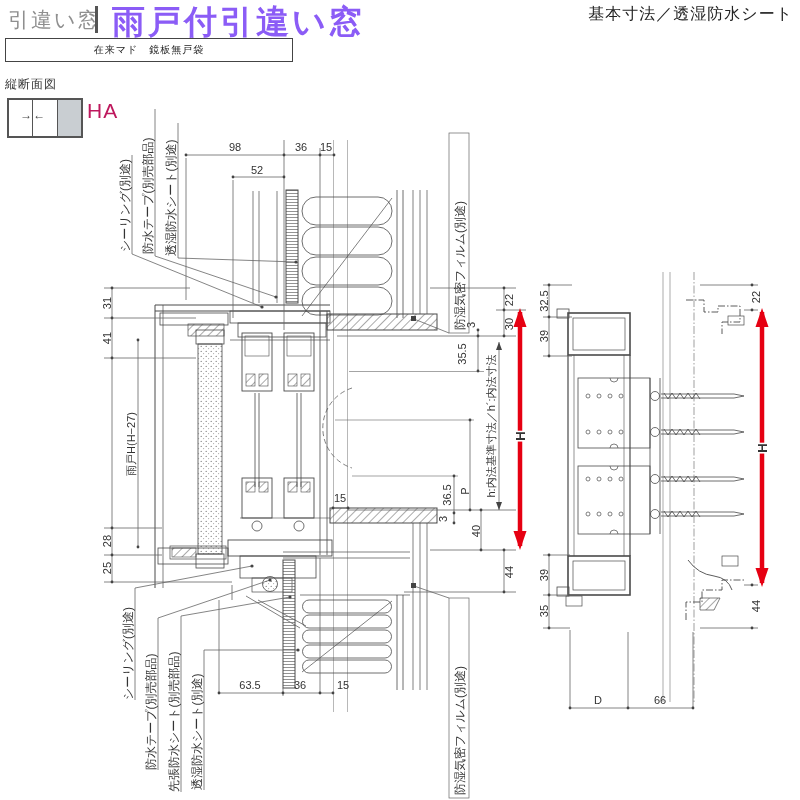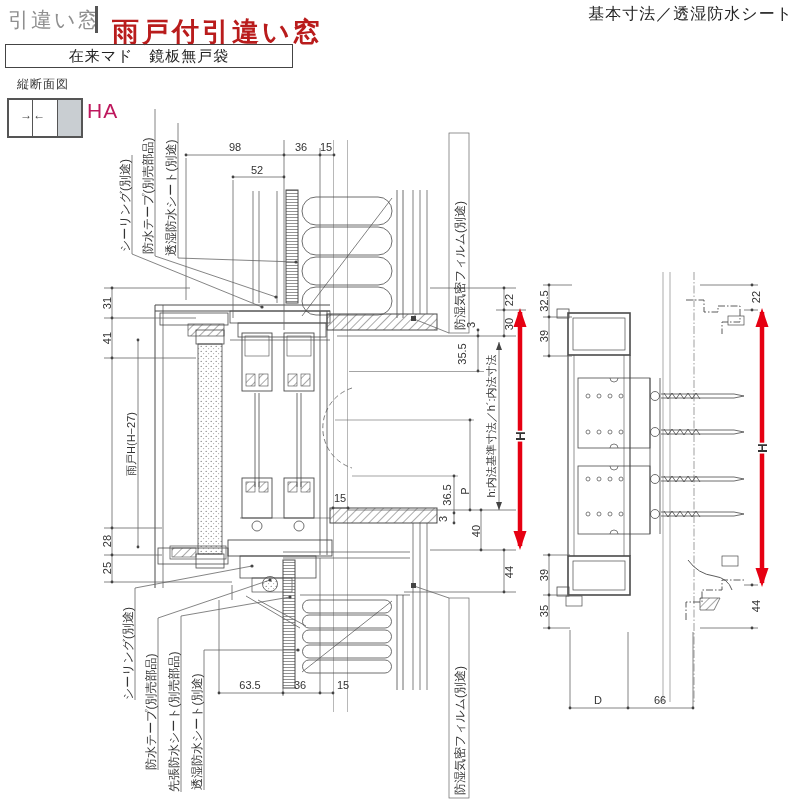--- a/index.html
+++ b/index.html
@@ -1,25 +1,25 @@
 <!DOCTYPE html>
 <html><head>
 <meta charset="utf-8">
 <style>
   html,body{margin:0;padding:0;background:#fff;width:800px;height:800px;overflow:hidden;
     font-family:"Liberation Sans","DejaVu Sans",sans-serif;}
   #stage{position:relative;width:800px;height:680px;}
   .abs{position:absolute;}
   #cat-title{left:8px;top:6px;font-size:21px;letter-spacing:2px;color:#8f8f8f;}
   #title-divider{left:95px;top:6px;width:3px;height:27px;background:#555;}
-  #main-title{left:112px;top:14px;font-size:27px;font-weight:bold;letter-spacing:3px;color:#b91c1c;}
+  #main-title{left:112px;top:0;font-size:33px;font-weight:bold;letter-spacing:3px;color:#8b5cf6;}
   #right-note{right:7px;top:4px;font-size:16px;color:#222;letter-spacing:1px;}
-  #subtitle-box{left:5px;top:44px;width:286px;height:22px;border:1px solid #444;
-    display:flex;align-items:center;justify-content:center;font-size:15px;color:#222;letter-spacing:1px;}
-  #section-label{left:5px;top:76px;font-size:12px;color:#333;letter-spacing:1px;margin-left:12px;}
+  #subtitle-box{left:5px;top:38px;width:286px;height:22px;border:1px solid #444;
+    display:flex;align-items:center;justify-content:center;font-size:10px;color:#222;letter-spacing:1px;}
+  #section-label{left:5px;top:76px;font-size:12px;color:#333;letter-spacing:1px;}
   #win-icon{left:7px;top:98px;width:72px;height:36px;border:2px solid #555;display:flex;}
   .pane{flex:1;position:relative;border-right:1.5px solid #555;}
   .pane:last-child{border-right:none;background:#c9ced2;}
   .arr{position:absolute;top:9px;font-size:12px;color:#444;line-height:1;}
   #arrow-right{right:0px;}
   #arrow-left{left:0px;}
   #type-label{left:87px;top:99px;font-size:21px;color:#be185d;letter-spacing:1px;}
   svg text{fill:#333;}
   .dim{font-size:11px;}
   .co{font-size:12px;}

